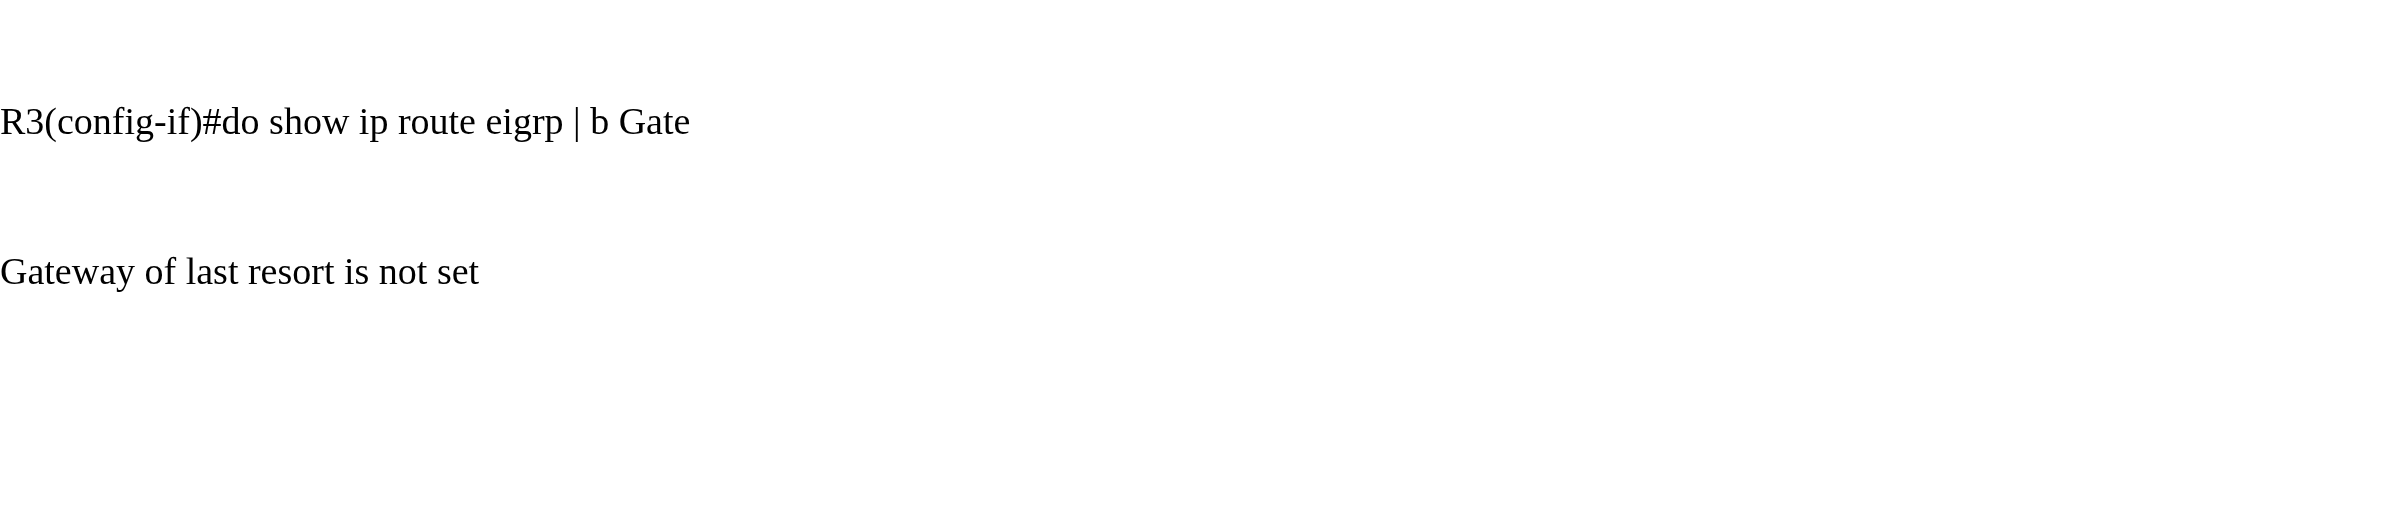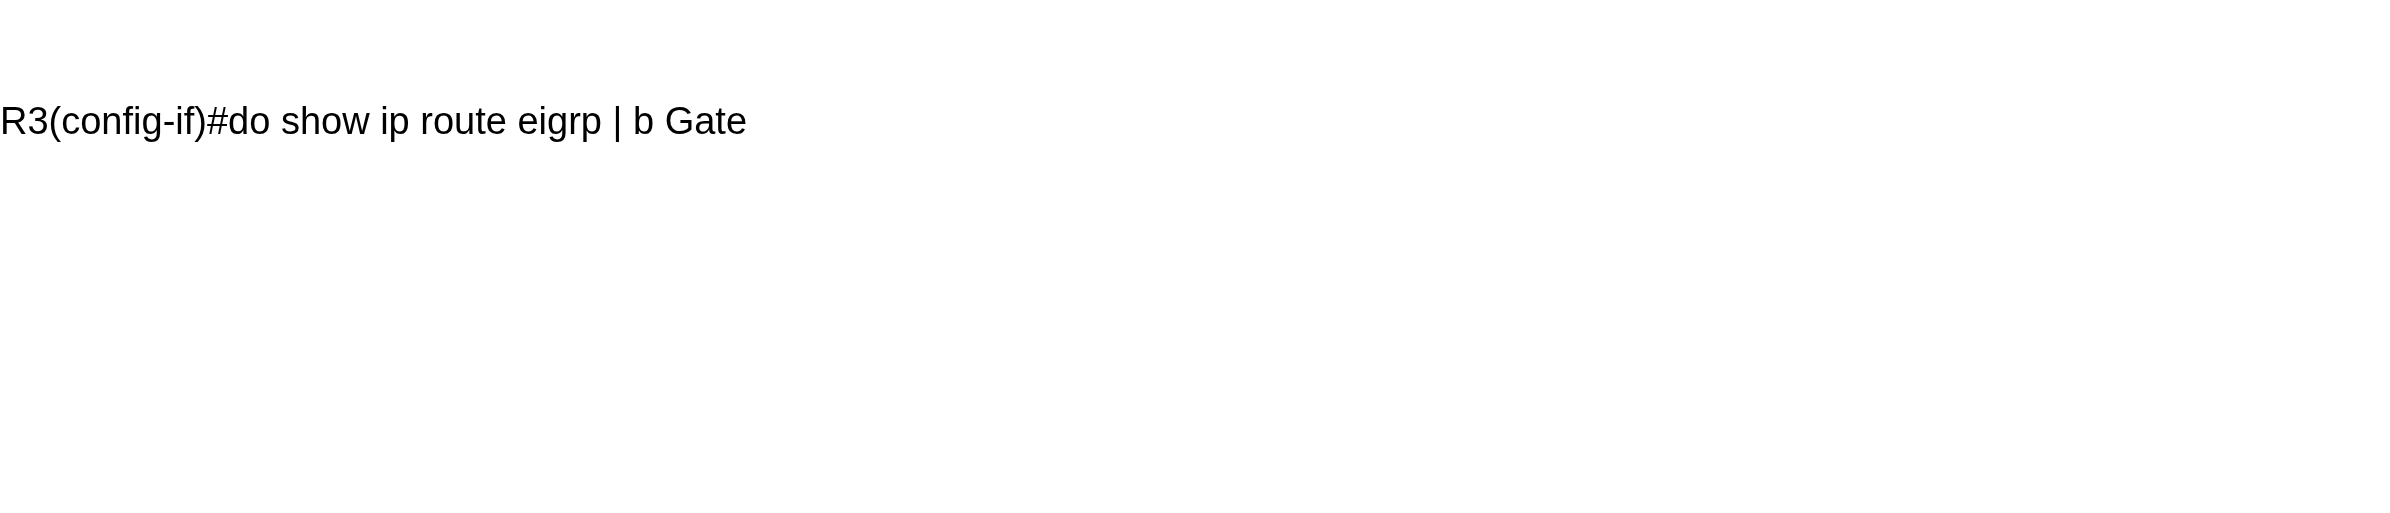--- a/index.html
+++ b/index.html
@@ -6,21 +6,21 @@
     margin: 0;
     padding: 0;
     background: #ffffff;
   }
   #terminal {
     position: relative;
     width: 2390px;
     height: 513px;
     background: #ffffff;
     overflow: hidden;
-    font-family: Liberation Sans, sans-serif;
+    font-family: Liberation Serif, serif;
     font-size: 38px;
     line-height: 50px;
     color: #000000;
     padding: 8px;
     box-sizing: border-box;
   }
   #screen {
     position: absolute;
     left: 0;
     top: -4px;
@@ -35,20 +35,21 @@
   .line.blank {
     height: 50px;
   }
 </style>
 </head>
 <body>
 
 <div id="terminal" style="background: rgb(255, 255, 255); color: rgb(0, 0, 0);">
   <div id="screen">
     <span class="line">R3(config-if)#do show ip route eigrp | b Gate</span>
+    <span class="line">Gateway of last resort is not set</span>
     <span class="line blank"></span>
     
     
     
     
     
     
   </div>
 </div>
 

